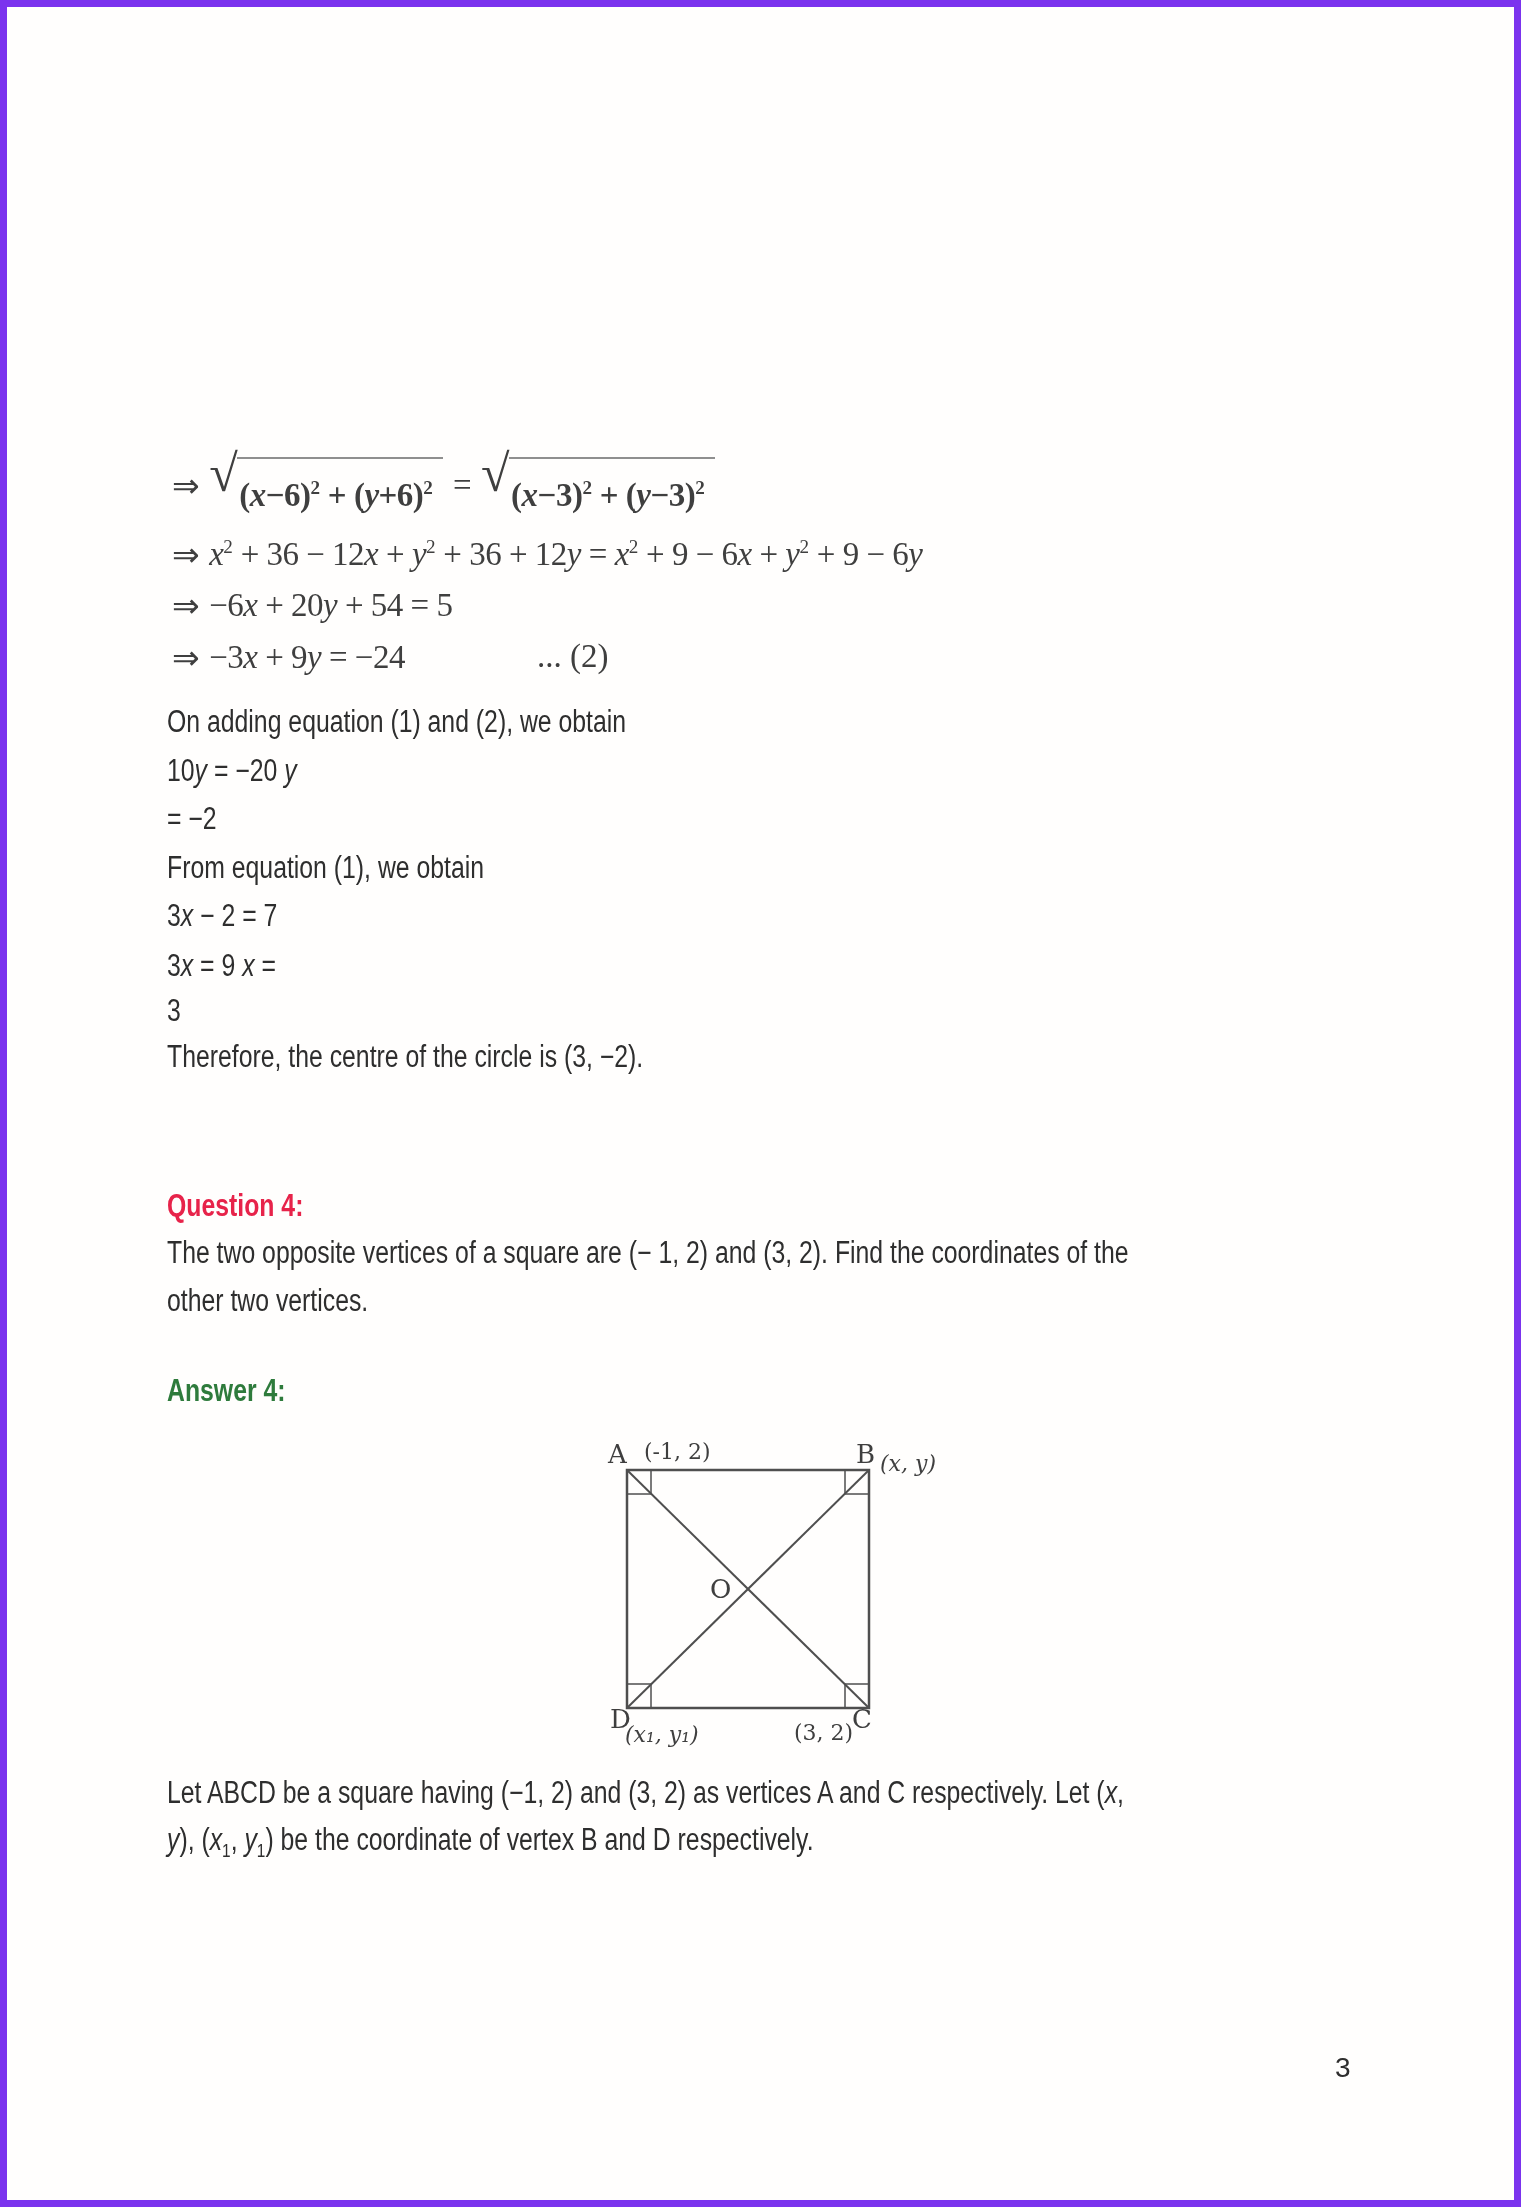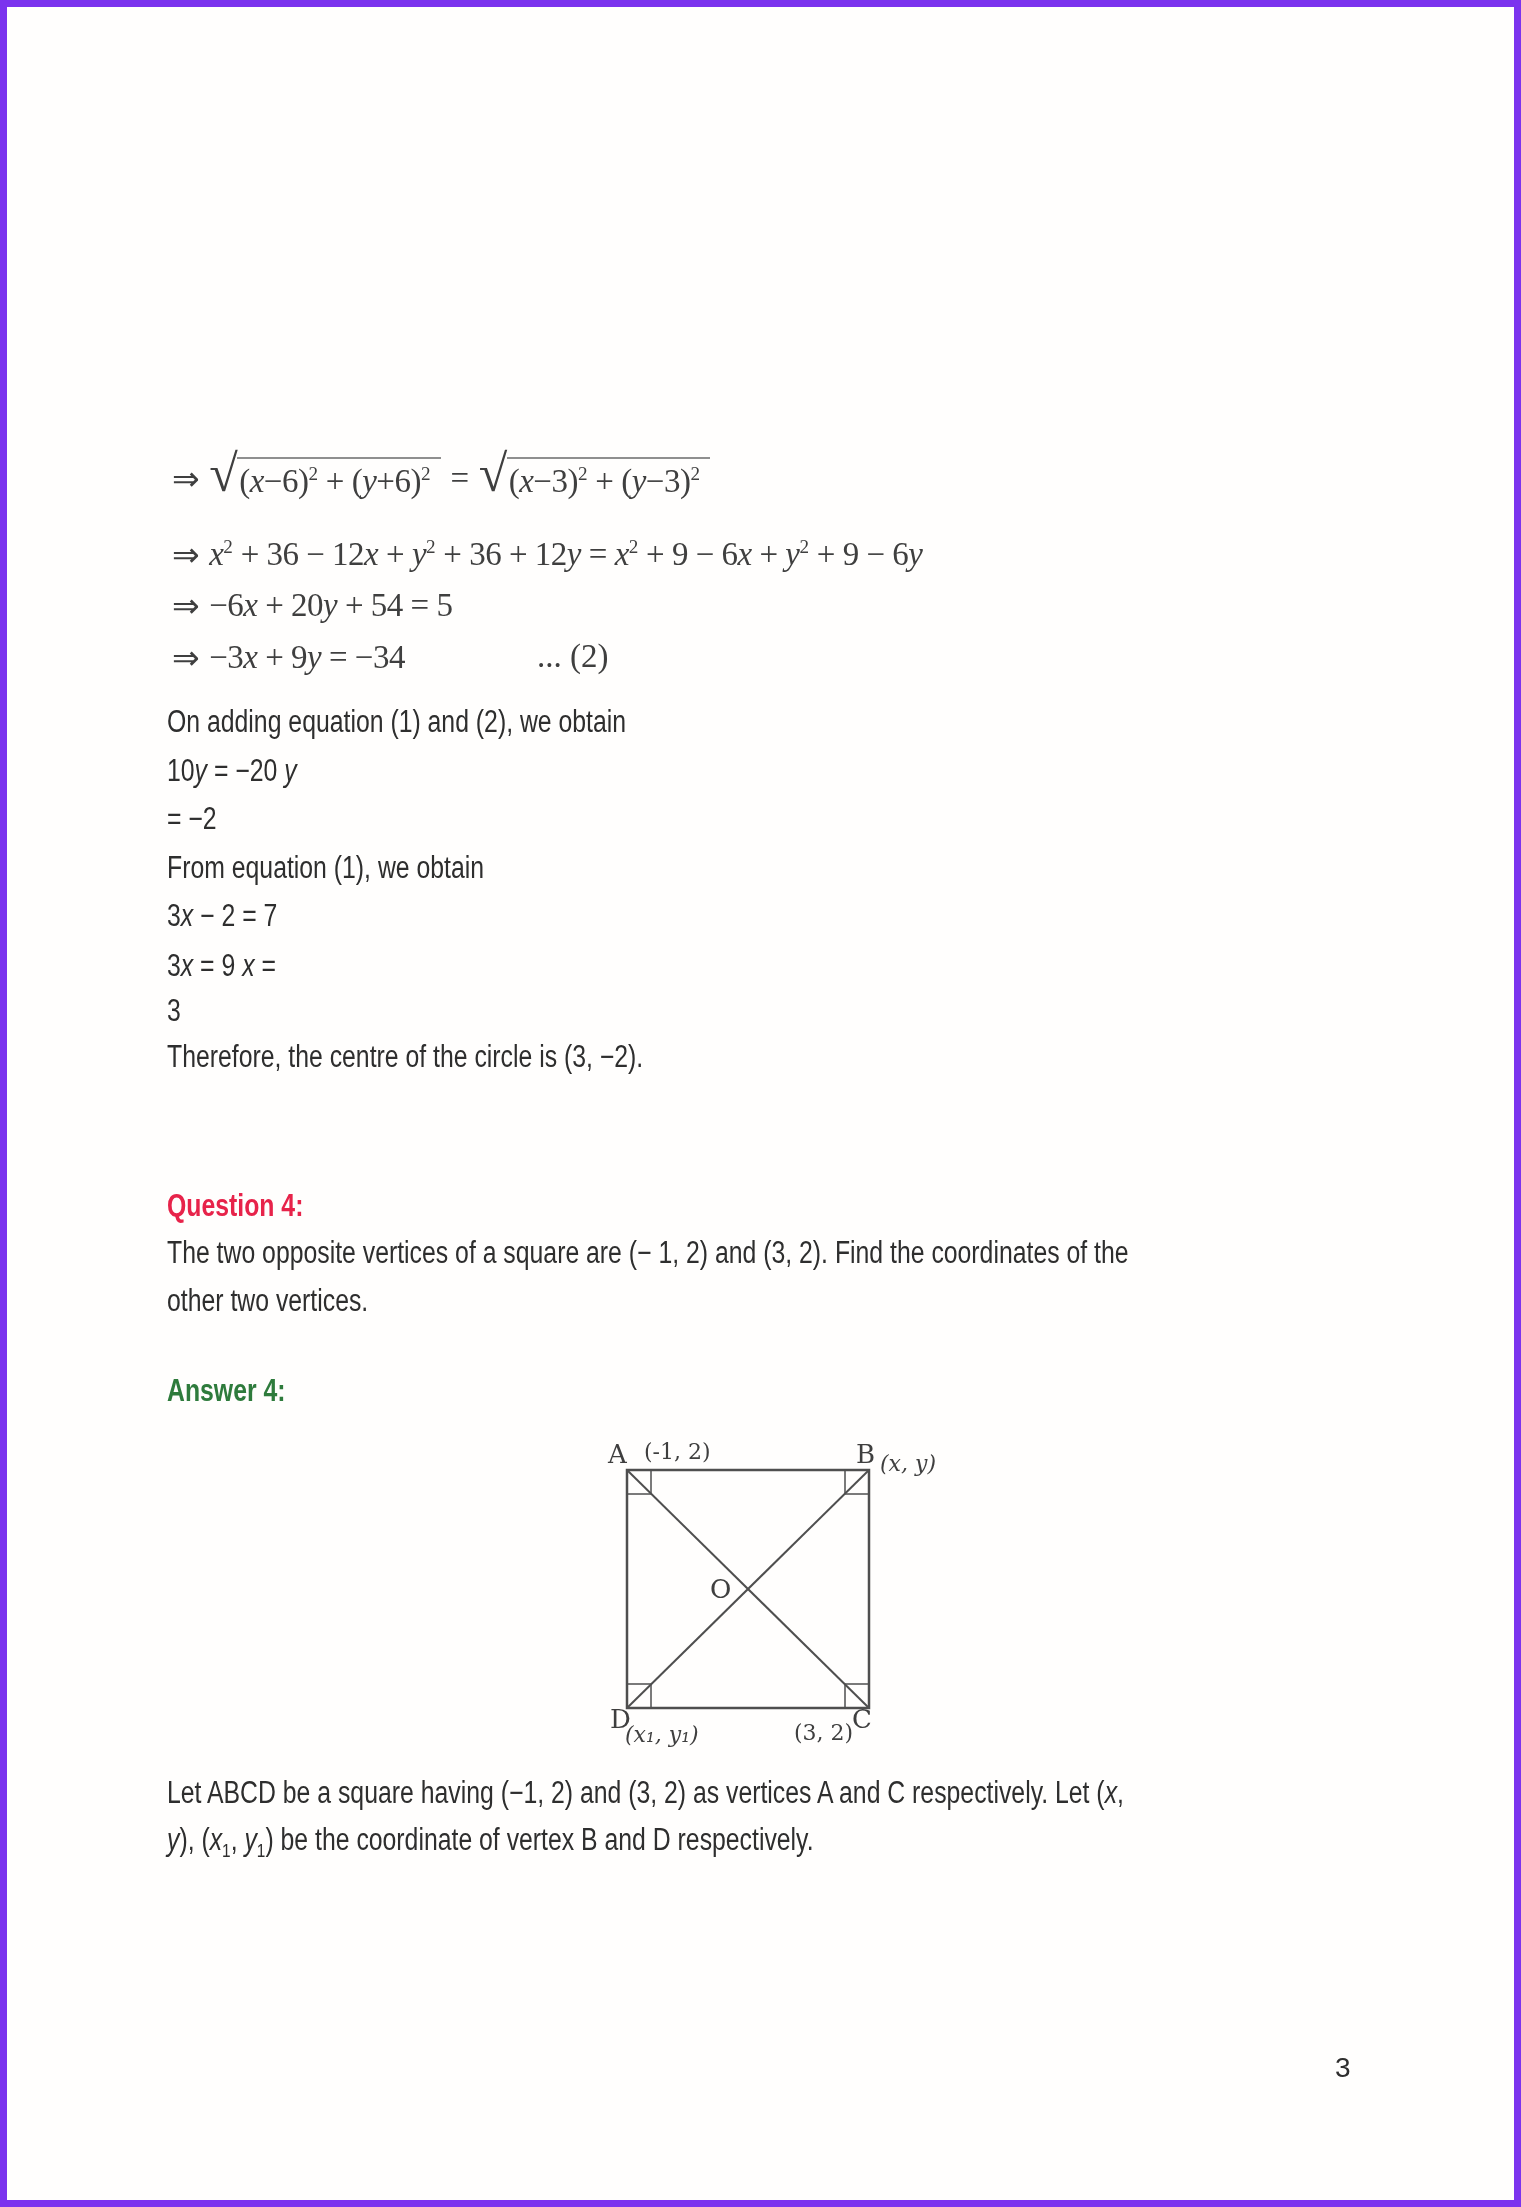--- a/index.html
+++ b/index.html
@@ -28,21 +28,21 @@
   .eq{
     position:absolute;left:165px;
     display:flex;align-items:center;gap:10px;
     font-family:"Liberation Serif",serif;
     font-size:33px;color:#3f3f3f;
     white-space:nowrap;letter-spacing:-0.5px;
   }
   .eq .arrow{font-style:normal;}
   .sqrt{display:inline-flex;align-items:flex-start;}
   .rad{font-size:52px;line-height:40px;transform:translateY(-3px);}
-  .sqrt-body{border-top:2.5px solid #8f8f8f;padding:4px 10px 0 2px;}
+  .sqrt-body{border-top:2.5px solid #8f8f8f;padding:18px 10px 0 2px;font-weight:bold;}
   .it{font-style:italic;}
   .eq .sup{font-size:58%;vertical-align:12px;letter-spacing:0;}
   .txt .sub{font-size:62%;vertical-align:sub;}
   .eq-ref{position:absolute;left:365px;top:0;letter-spacing:0;}
   
   .figure{position:absolute;left:585px;top:1423px;}
   .figure line,.figure rect{stroke:#4f4f4f;fill:none;}
   .fig-label{
     font-family:"DejaVu Serif",serif;
     fill:#3f3f3f;font-size:26px;
@@ -77,21 +77,21 @@
     <span><span class="it">x</span><span class="sup">2</span><span> + 36 − 12</span><span class="it">x</span><span> + </span><span class="it">y</span><span class="sup">2</span><span> + 36 + 12</span><span class="it">y</span><span> = </span><span class="it">x</span><span class="sup">2</span><span> + 9 − 6</span><span class="it">x</span><span> + </span><span class="it">y</span><span class="sup">2</span><span> + 9 − 6</span><span class="it">y</span></span>
   </div>
 
   <div class="eq" style="top:579px">
     <span class="arrow">⇒</span>
     <span><span>−6</span><span class="it">x</span><span> + 20</span><span class="it">y</span><span> + 54 = 5</span></span>
   </div>
 
   <div class="eq" style="top:631px">
     <span class="arrow">⇒</span>
-    <span><span>−3</span><span class="it">x</span><span> + 9</span><span class="it">y</span><span> = −34</span></span>
+    <span><span>−3</span><span class="it">x</span><span> + 9</span><span class="it">y</span><span> = −24</span></span>
     <span class="eq-ref">... (2)</span>
   </div>
 
   <div class="txt" style="top:696px"><span>On adding equation (1) and (2), we obtain</span></div>
   <div class="txt" style="top:745px"><span>10</span><span class="it">y</span><span> = −20 </span><span class="it">y</span></div>
   <div class="txt" style="top:793px"><span>= −2</span></div>
   <div class="txt" style="top:842px"><span>From equation (1), we obtain</span></div>
   <div class="txt" style="top:890px"><span>3</span><span class="it">x</span><span> − 2 = 7</span></div>
   <div class="txt" style="top:940px"><span>3</span><span class="it">x</span><span> = 9 </span><span class="it">x</span><span> =</span></div>
   <div class="txt" style="top:985px"><span>3</span></div>

